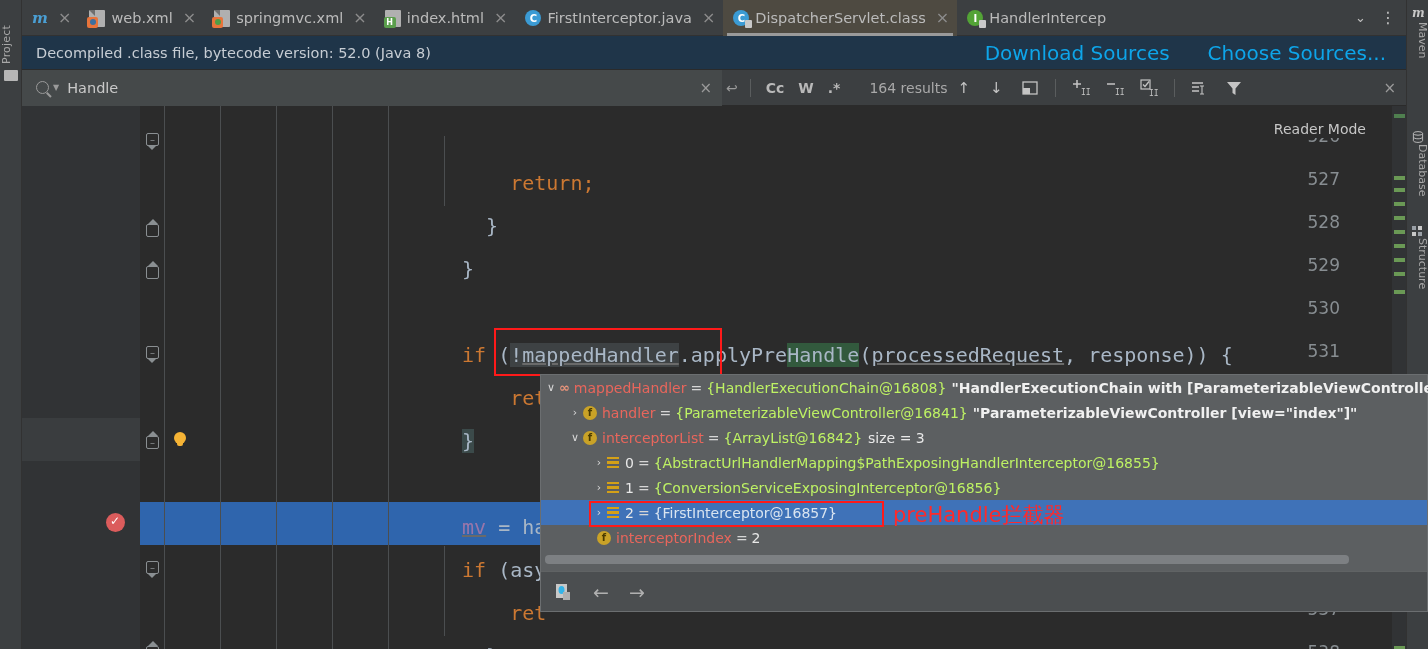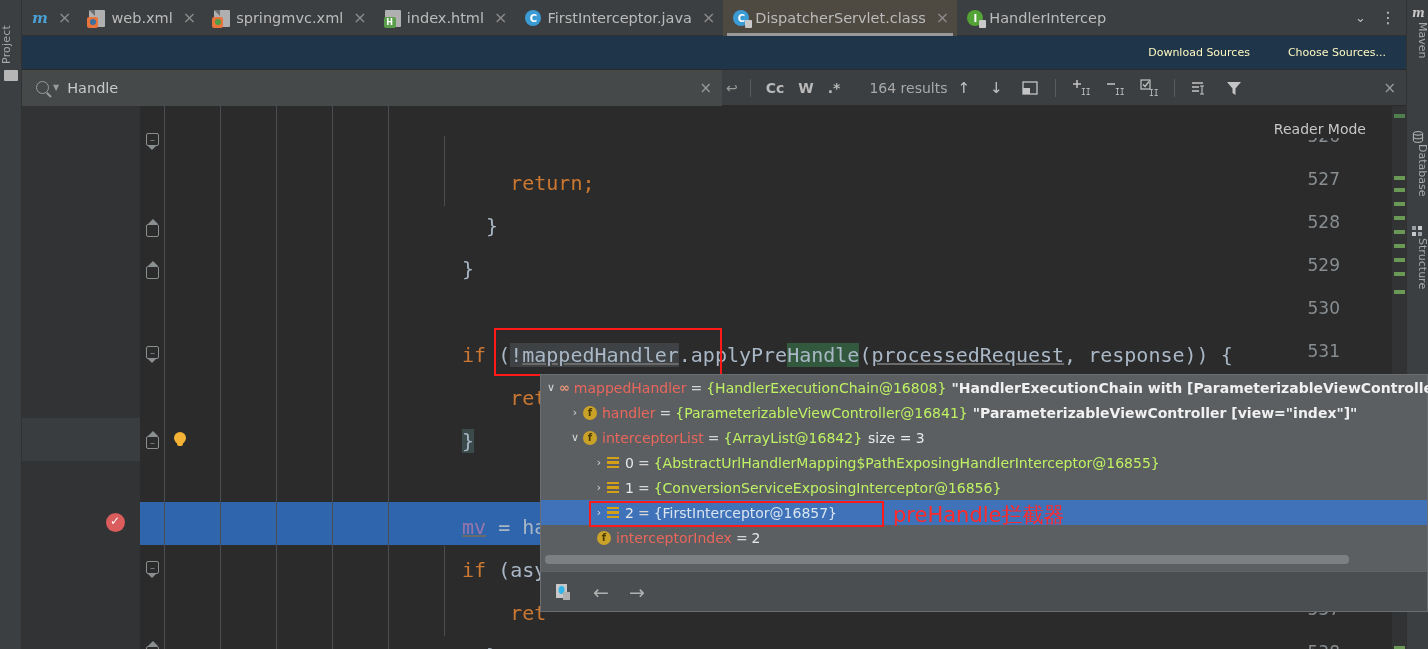--- a/index.html
+++ b/index.html
@@ -100,21 +100,21 @@
   .kebab { color:#c0c0c0; font-size:16px; padding:0 6px; letter-spacing:0; }
 
   
   .banner {
     position: absolute; left: 22px; top: 36px; right: 22px; height: 34px;
     background: #1f3549; display: flex; align-items: center;
     padding: 0 14px; border-bottom: 1px solid #2b2b2b;
   }
   .banner .msg { color: #c7cdd4; font-size: 14.5px; }
   .banner .links { margin-left:auto; display:flex; gap:38px; padding-right: 6px;}
-  .banner .links a { color: #fef9c3; font-size: 11px; text-decoration: none; }
+  .banner .links a { color: #0ea5e9; font-size: 20px; text-decoration: none; }
 
   
   .findbar {
     position: absolute; left: 22px; top: 70px; right: 22px; height: 36px;
     background: #3c3f41; display: flex; align-items: center;
     border-bottom: 1px solid #2b2b2b;
   }
   .find-field {
     display:flex; align-items:center; gap:8px; height: 36px;
     flex: 0 0 700px; padding: 0 10px 0 14px; background: #45494a;
@@ -351,20 +351,21 @@
       <span>HandlerIntercep</span>
     </div>
 
     <div class="tabbar-right">
       <span class="chev">⌄</span>
       <span class="kebab">⋮</span>
     </div>
   </div>
 
   <div class="banner">
+    <span class="msg">Decompiled .class file, bytecode version: 52.0 (Java 8)</span>
     <span class="links">
       <a href="#">Download Sources</a>
       <a href="#">Choose Sources...</a>
     </span>
   </div>
 
   <div class="findbar">
     <div class="find-field">
       <span class="mag"></span>
       <span class="mag-caret">▼</span>

